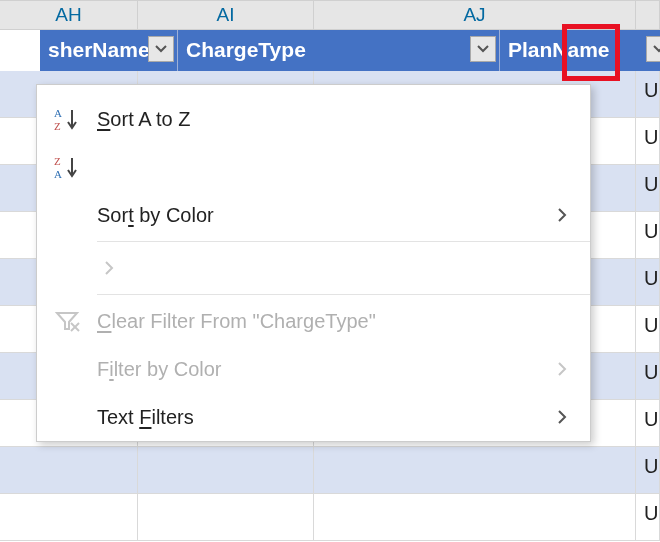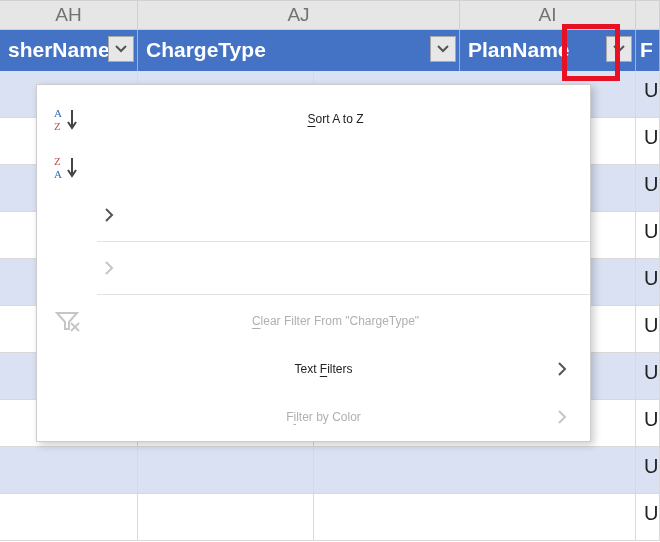--- a/index.html
+++ b/index.html
@@ -16,30 +16,31 @@
   .colhead-row {
     display: flex;
     height: 30px;
     border-top: 1px solid #d0d0d0;
     border-bottom: 1px solid #d0d0d0;
     background: #e6e6e6;
   }
   .colhead {
     flex: 0 0 auto;
     text-align: center;
-    color: #737373;
+    color: #0369a1;
     font-size: 19px;
     line-height: 28px;
     border-right: 1px solid #d0d0d0;
     background: #e6e6e6;
   }
   .table-header-row {
     display: flex;
     height: 41px;
     background: #4472c4;
+    margin-left: 40px;
   }
   .hdr-cell {
     position: relative;
     flex: 0 0 auto;
     border-right: 1px solid #9db0d8;
     color: #ffffff;
     font-weight: 600;
     font-size: 21px;
     line-height: 40px;
     padding-left: 8px;
@@ -102,23 +103,22 @@
   }
   .menu-icon {
     width: 60px;
     display: flex;
     align-items: center;
     justify-content: center;
     flex: 0 0 60px;
   }
   .menu-label {
     flex: 1 1 auto;
-    font-size: 12px;
+    font-size: 20px;
     color: #222;
-    text-align: center;
   }
   .menu-item.disabled .menu-label { color: #b0b0b0; }
   .menu-item.disabled svg path,
   .menu-item.disabled svg line { stroke: #c6c6c6 !important; }
   .chevron {
     width: 24px;
     display: flex; align-items:center; justify-content:center;
     color: #555;
   }
   .menu-item.disabled .chevron { color: #c6c6c6; }
@@ -127,22 +127,22 @@
     background: #e3e3e3;
     margin: 2px 0 2px 60px;
   }
   .u { text-decoration: underline; text-underline-offset: 3px; }
 </style>
 </head>
 <body>
 
 <div class="colhead-row">
   <div class="colhead" style="width:138px">AH</div>
+  <div class="colhead" style="width:176px">AI</div>
   <div class="colhead" style="width:322px">AJ</div>
-  <div class="colhead" style="width:176px">AI</div>
   <div class="colhead" style="width:24px"></div>
 </div>
 
 <div class="table-header-row">
   <div class="hdr-cell" style="width:138px">
     <span>sherName</span>
     <div class="filter-btn">
       <svg width="12" height="8" viewBox="0 0 12 8">
           <path d="M1 1 L6 6 L11 1" fill="none" stroke="#555" stroke-width="2"></path>
         </svg>
@@ -255,20 +255,21 @@
         <text x="2" y="11" font-size="11" fill="#c0504d" font-family="Segoe UI">Z</text>
         <text x="2" y="24" font-size="11" fill="#2f6fb3" font-family="Segoe UI">A</text>
         <line x1="20" y1="4" x2="20" y2="20" stroke="#444" stroke-width="2"></line>
         <path d="M16 16 L20 22 L24 16" fill="none" stroke="#444" stroke-width="2"></path>
       </svg>
     </div>
   </div>
 
   <div class="menu-item">
     <div class="menu-icon"></div>
+    <div class="menu-label">Sor<span class="u">t</span> by Color</div>
     <div class="chevron">
       <svg width="10" height="16" viewBox="0 0 10 16">
           <path d="M2 2 L8 8 L2 14" fill="none" stroke="currentColor" stroke-width="2"></path>
         </svg>
     </div>
   </div>
 
   <div class="menu-sep"></div>
 
   <div class="menu-item disabled">
@@ -286,33 +287,33 @@
     <div class="menu-icon">
       <svg width="28" height="24" viewBox="0 0 28 24">
         <path d="M4 4 L24 4 L16 13 L16 20 L12 20 L12 13 Z" fill="none" stroke="#c6c6c6" stroke-width="2"></path>
         <line x1="18" y1="14" x2="26" y2="22" stroke="#d08a8a" stroke-width="2"></line>
         <line x1="26" y1="14" x2="18" y2="22" stroke="#d08a8a" stroke-width="2"></line>
       </svg>
     </div>
     <div class="menu-label"><span class="u">C</span>lear Filter From "ChargeType"</div>
   </div>
 
+  <div class="menu-item disabled">
+    <div class="menu-icon"></div>
+    <div class="menu-label">F<span class="u">i</span>lter by Color</div>
+    <div class="chevron">
+      <svg width="10" height="16" viewBox="0 0 10 16">
+          <path d="M2 2 L8 8 L2 14" fill="none" stroke="currentColor" stroke-width="2"></path>
+        </svg>
+    </div>
+  </div>
+
   <div class="menu-item">
     <div class="menu-icon"></div>
     <div class="menu-label">Text <span class="u">F</span>ilters</div>
     <div class="chevron">
       <svg width="10" height="16" viewBox="0 0 10 16">
           <path d="M2 2 L8 8 L2 14" fill="none" stroke="currentColor" stroke-width="2"></path>
         </svg>
     </div>
   </div>
 
-  <div class="menu-item disabled">
-    <div class="menu-icon"></div>
-    <div class="menu-label">F<span class="u">i</span>lter by Color</div>
-    <div class="chevron">
-      <svg width="10" height="16" viewBox="0 0 10 16">
-          <path d="M2 2 L8 8 L2 14" fill="none" stroke="currentColor" stroke-width="2"></path>
-        </svg>
-    </div>
-  </div>
-
 </div>
 
 </body></html>

